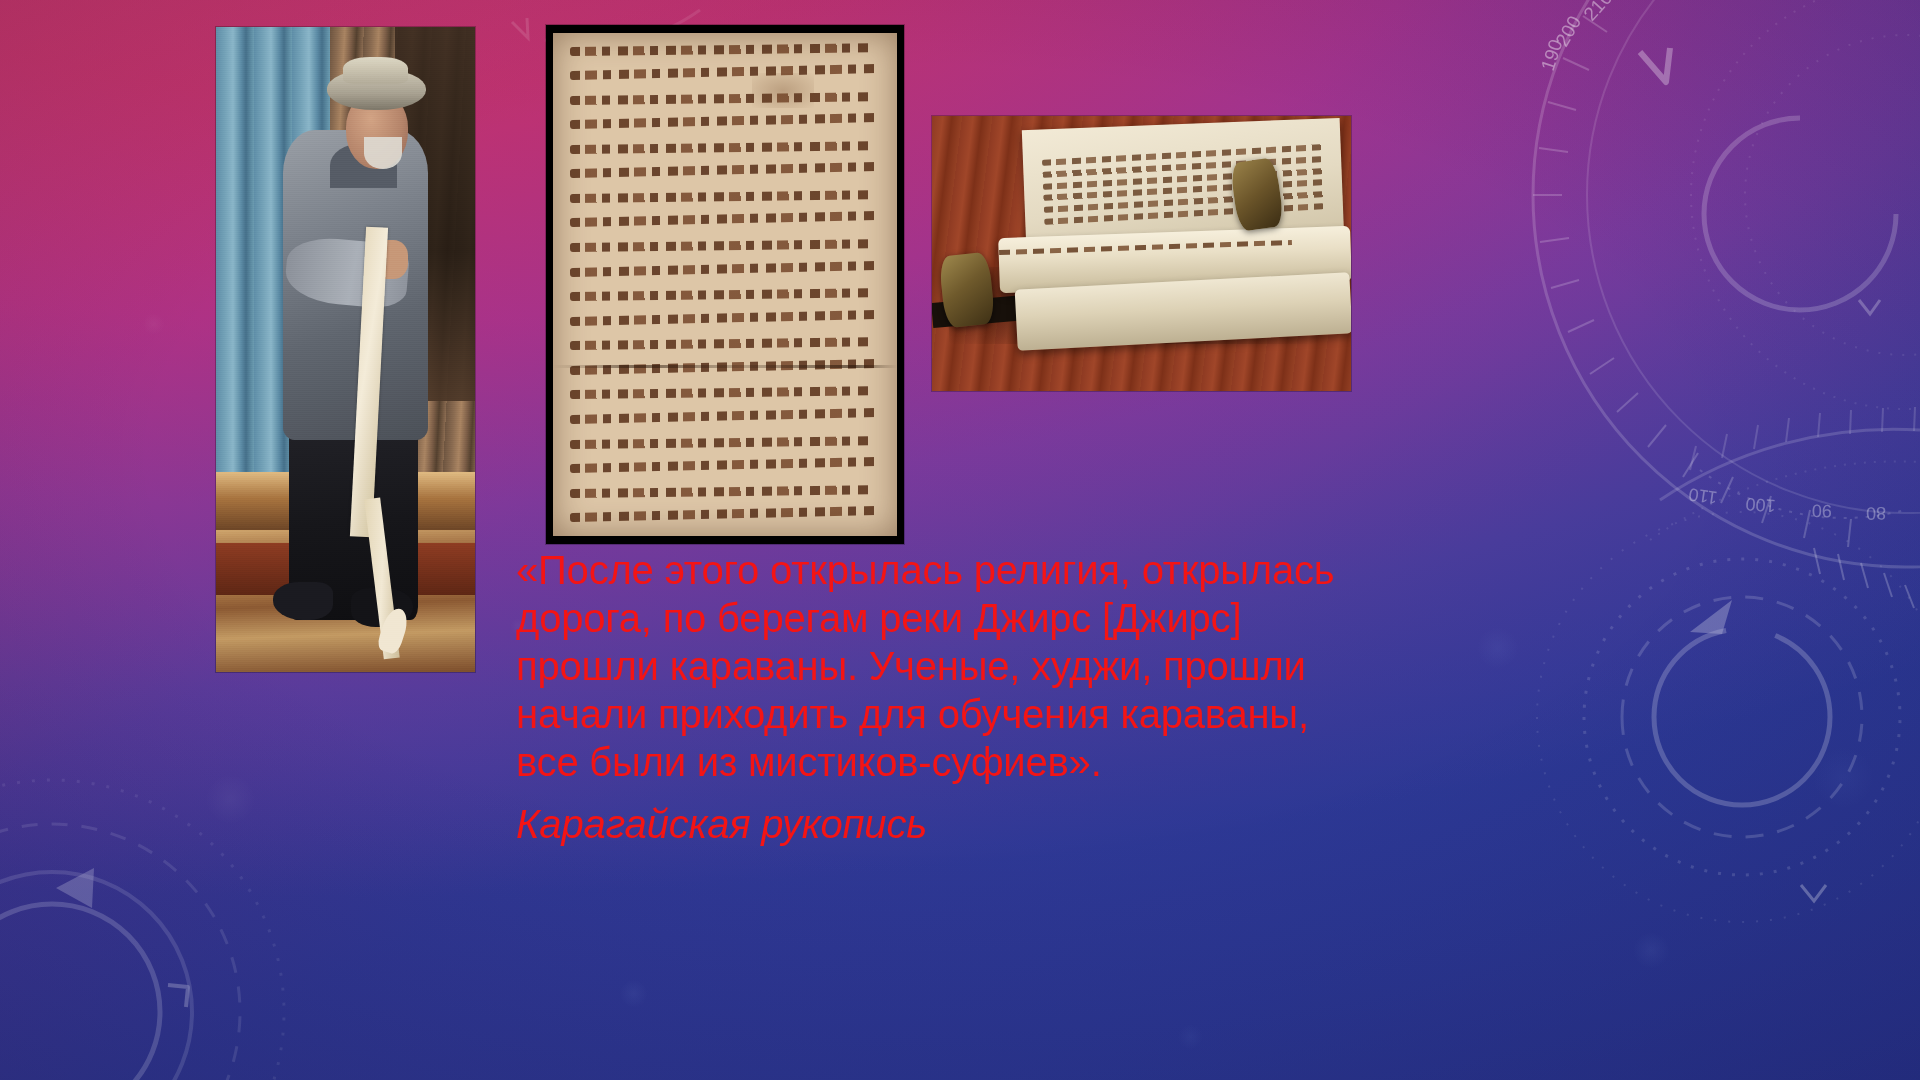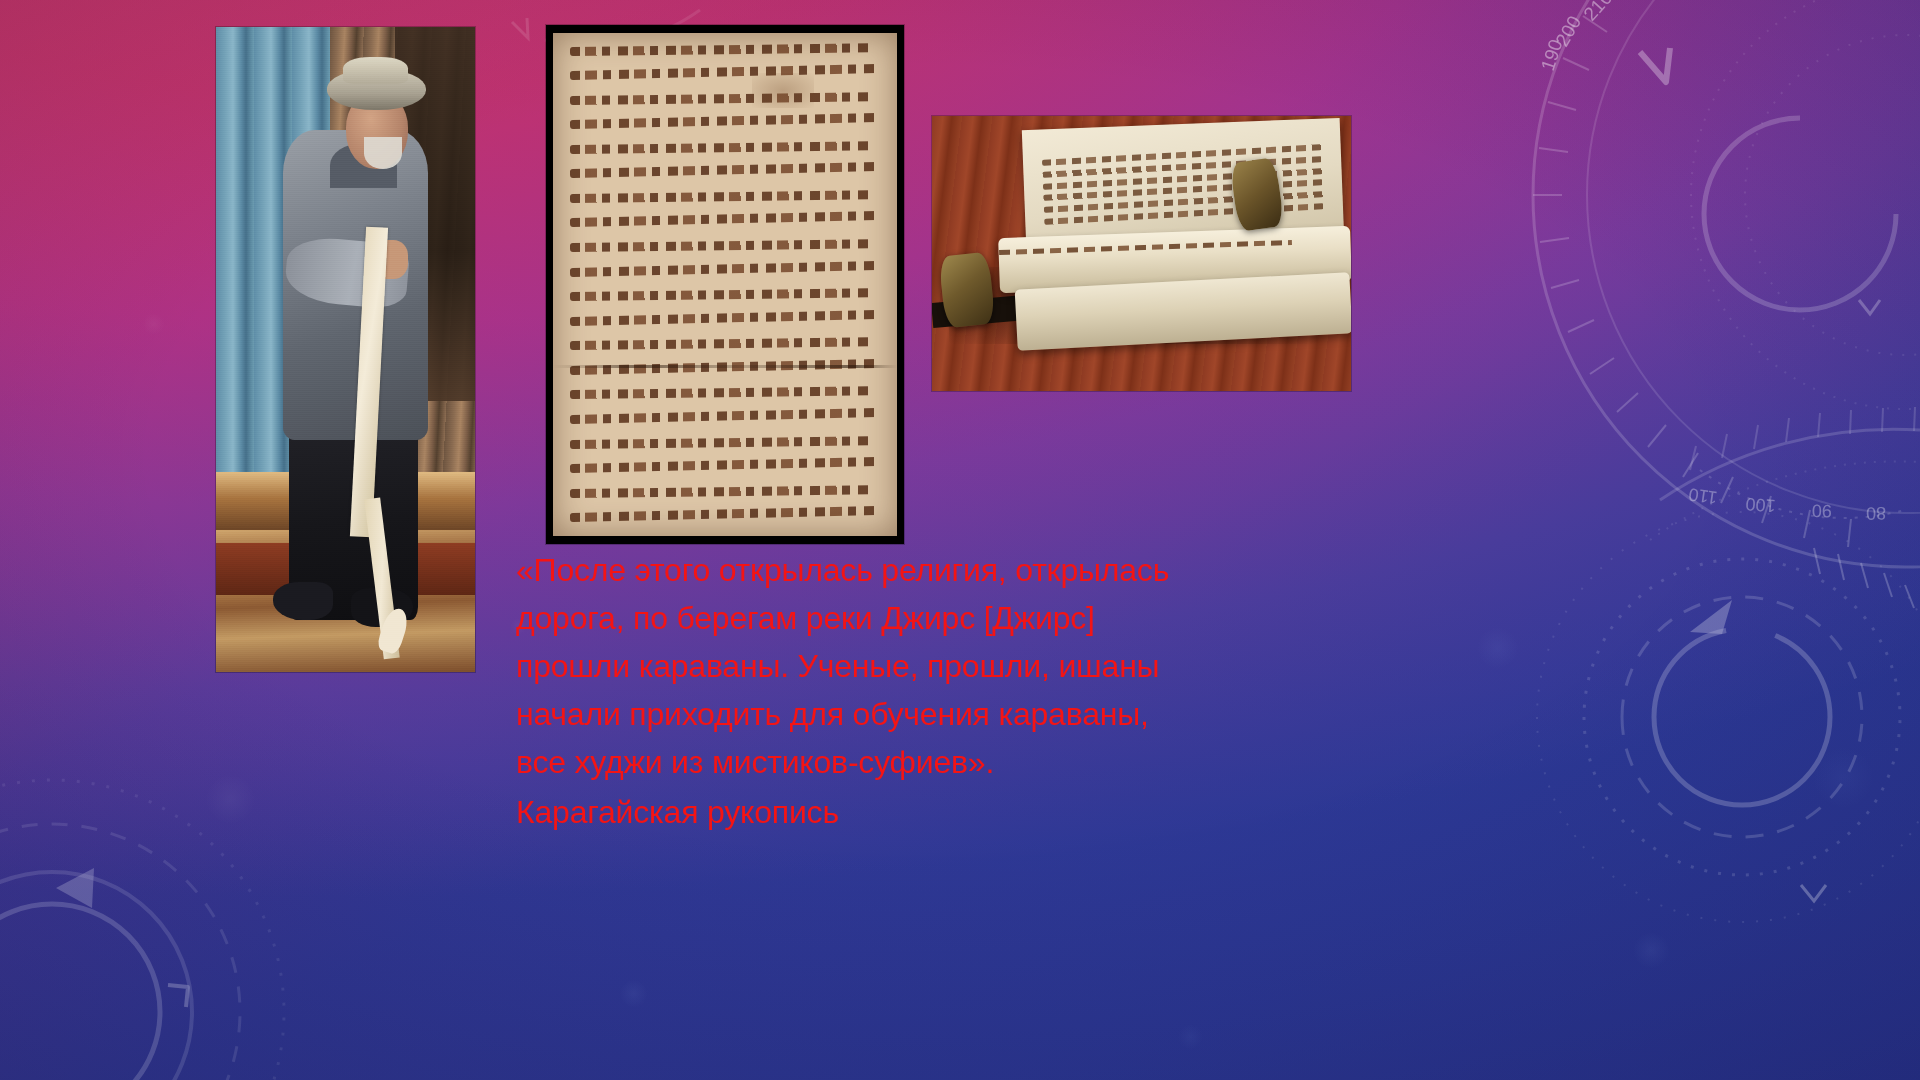--- a/index.html
+++ b/index.html
@@ -300,27 +300,28 @@
     transform: rotate(-5deg);
   }
 
   
   #quote-block {
     position: absolute;
     left: 516px;
     top: 546px;
     width: 880px;
     color: #f41414;
-    font-size: 32px;
+    font-size: 40px;
     line-height: 48px;
     letter-spacing: -0.2px;
   }
   #quote-block .qline { white-space: pre; }
   #quote-attr {
-    margin-top: 2px;
+    font-style: italic;
+    margin-top: 14px;
   }
 </style>
 </head>
 <body>
 
 <div id="slide">
 
   <div class="bg-base"></div>
   <div class="bg-tint"></div>
   <div class="bg-speckle"></div>
@@ -499,19 +500,19 @@
     <div class="p3-roll-mid"></div>
     <div class="p3-roll-mid-text"></div>
     <div class="p3-roll-low"></div>
     <div class="p3-knob-a"></div>
     <div class="p3-knob-b"></div>
   </div>
 
   <div id="quote-block">
     <div class="qline">«После этого открылась религия, открылась</div>
     <div class="qline">дорога, по берегам реки Джирс [Джирс]</div>
-    <div class="qline">прошли караваны. Ученые, прошли, ишаны</div>
+    <div class="qline">прошли караваны. Ученые, худжи, прошли</div>
     <div class="qline">начали приходить для обучения караваны,</div>
-    <div class="qline">все худжи из мистиков-суфиев».</div>
+    <div class="qline">все были из мистиков-суфиев».</div>
     <div id="quote-attr" class="qline">Карагайская рукопись</div>
   </div>
 
 </div>
 
 </body></html>

